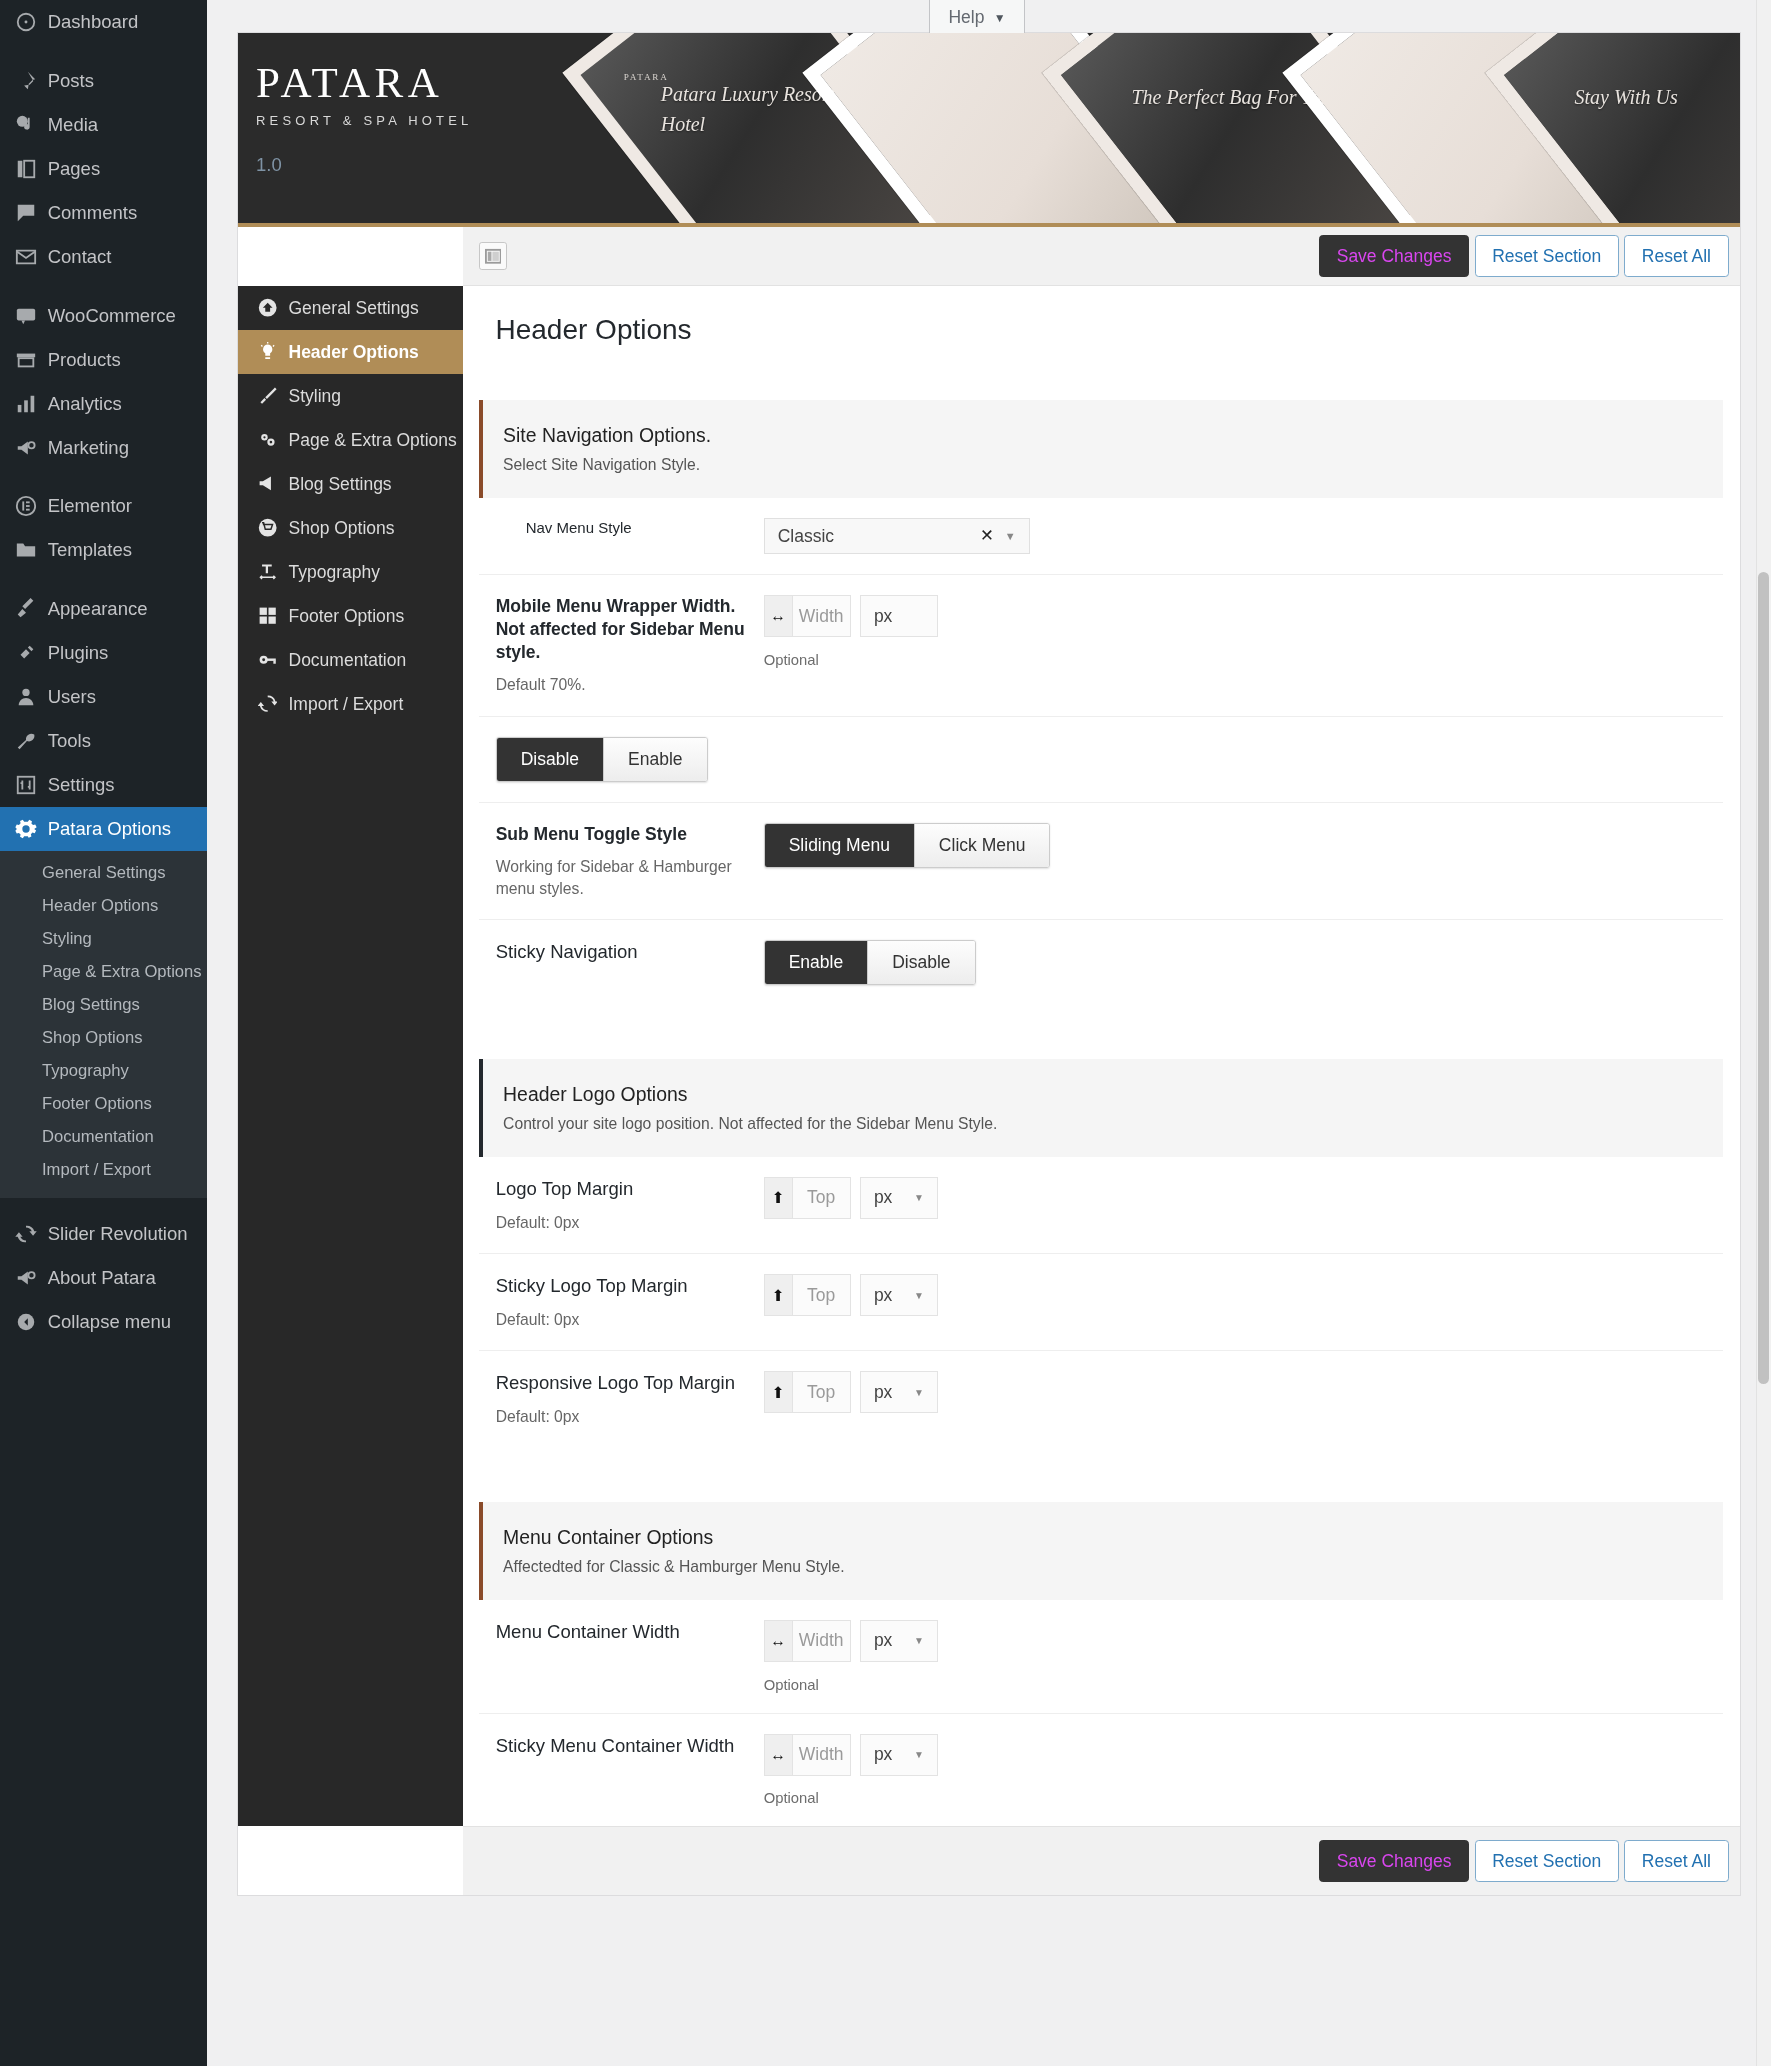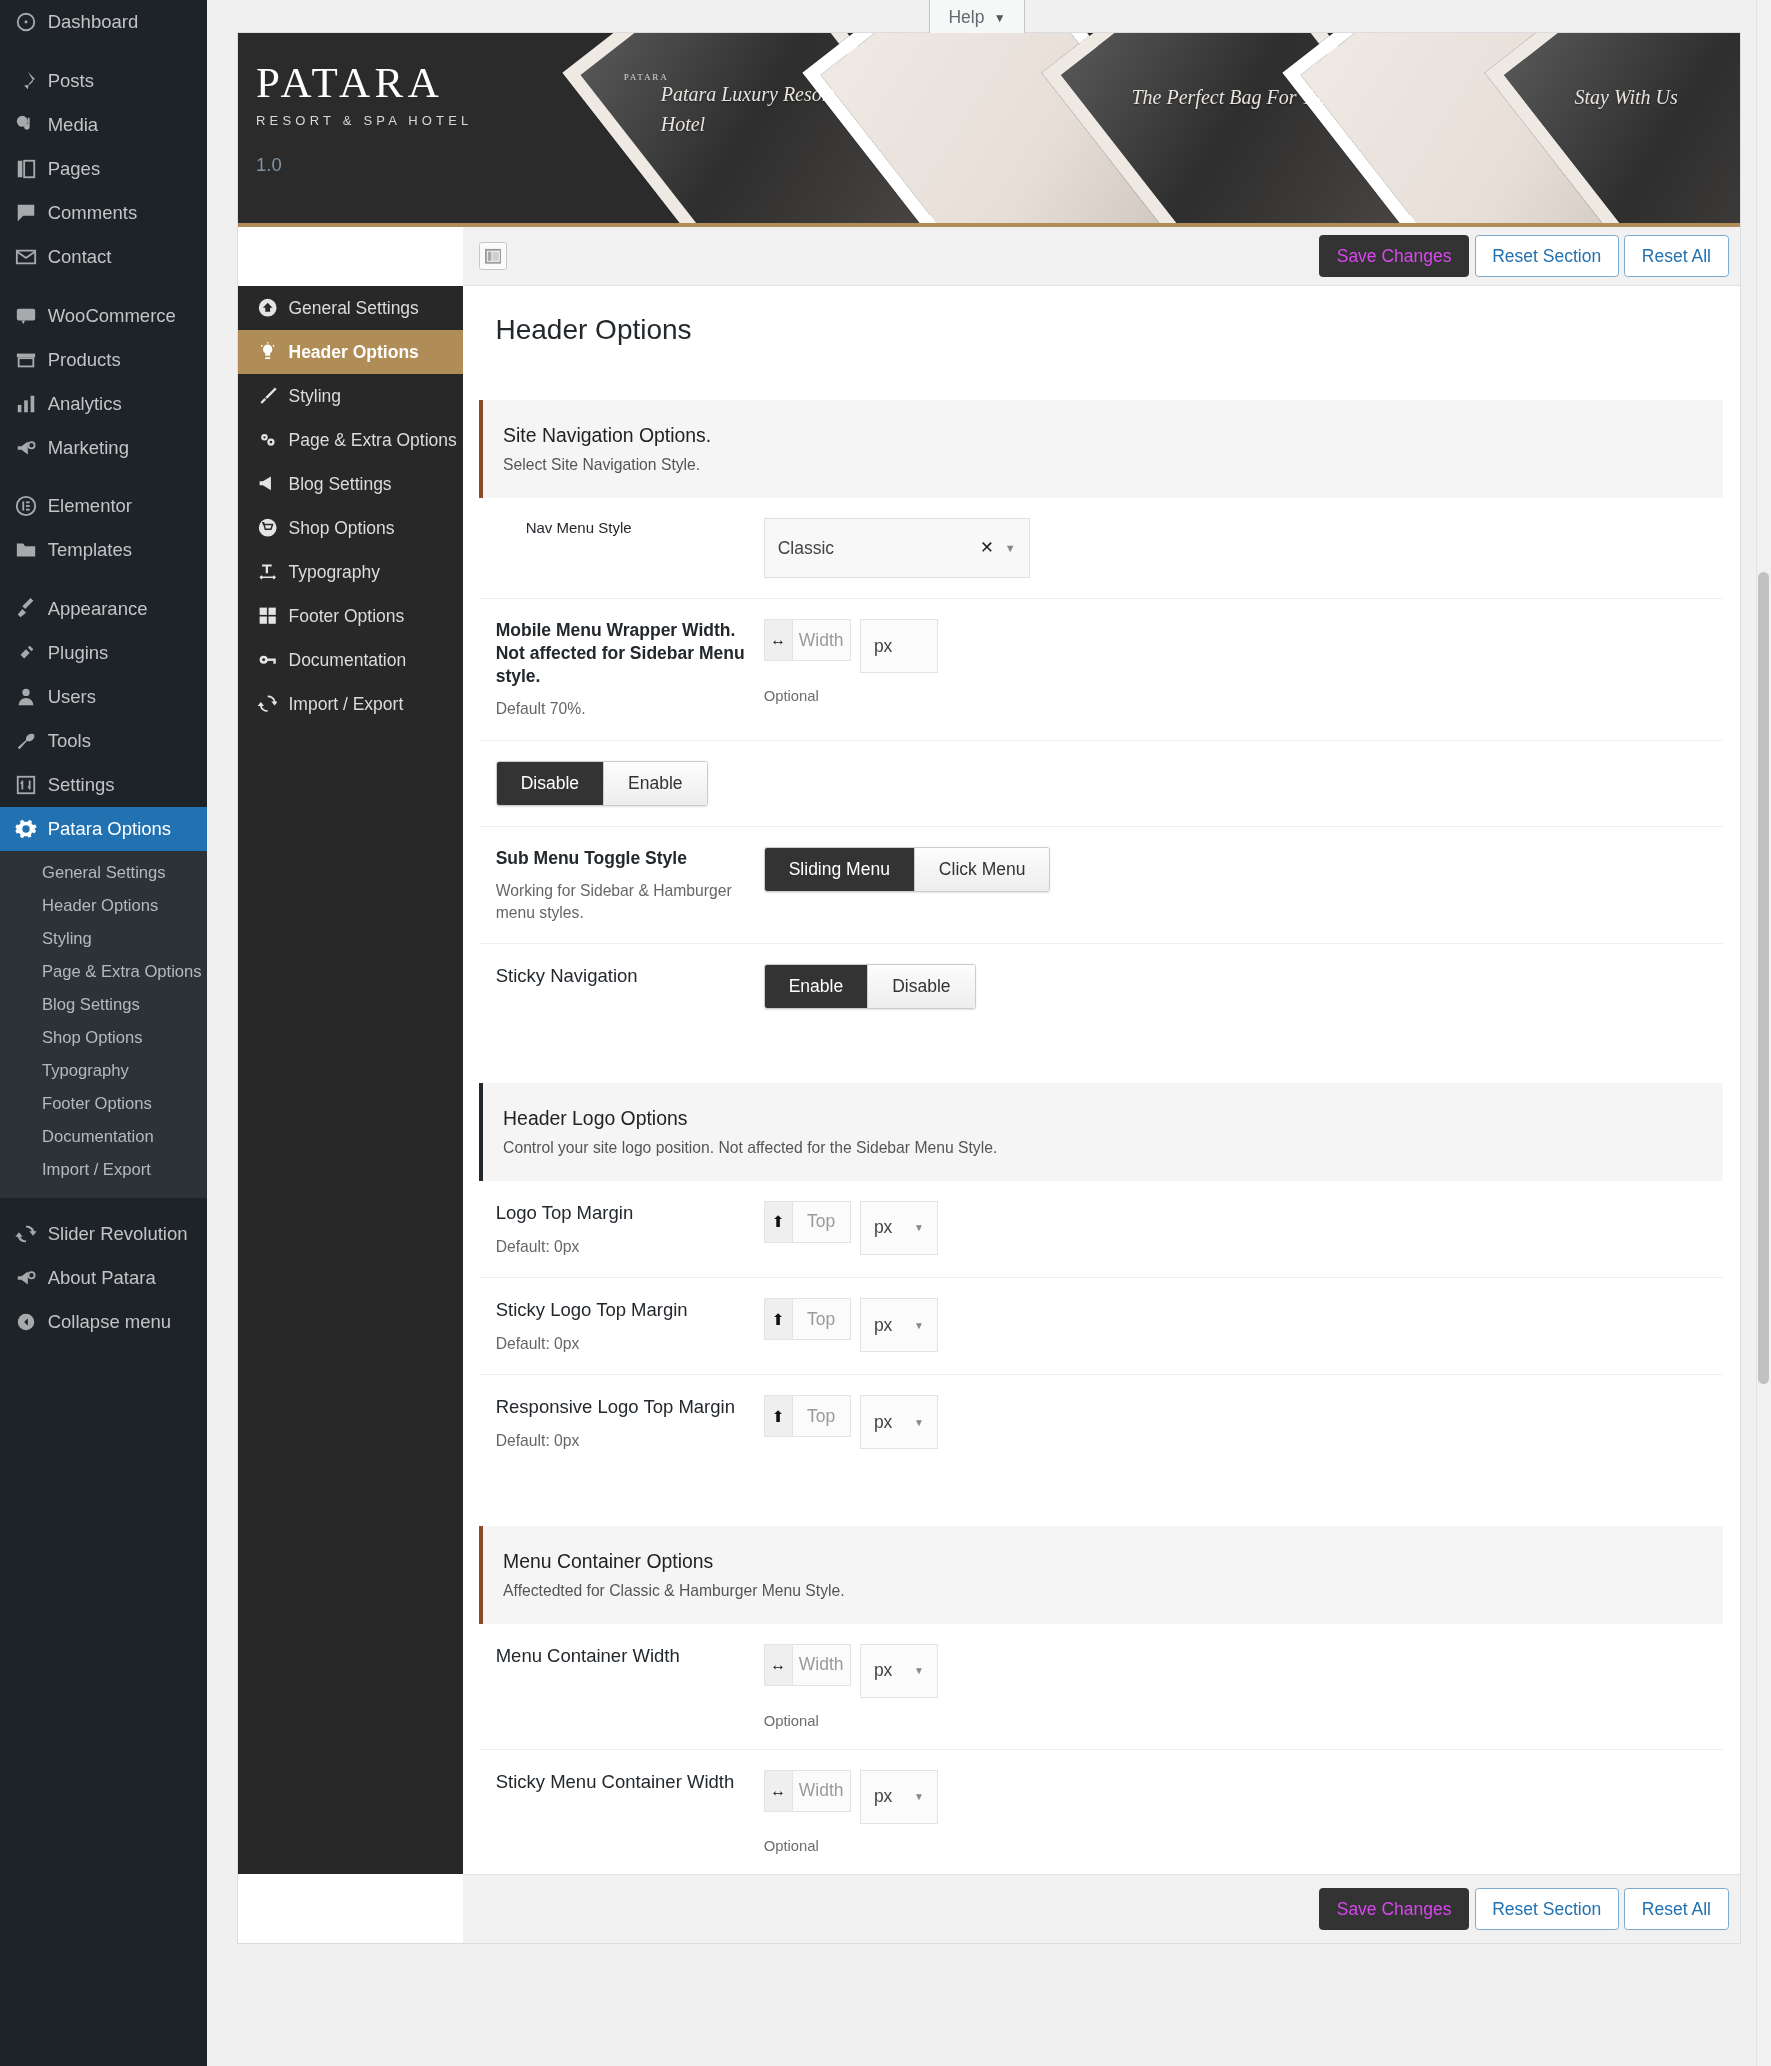--- a/index.html
+++ b/index.html
@@ -184,21 +184,21 @@
   }
   .frow.noline { border-bottom: none; }
   .fleft { width: 268px; min-width: 268px; padding-right: 18.5px; }
   .flabel { font-size: 17.5px; color: #23282d; font-weight: bold; line-height: 1.3; }
   .fdesc { font-size: 15.7px; color: #666; margin-top: 11px; line-height: 1.35; }
   .fright { flex: 1; }
   .fopt { font-size: 14.8px; color: #6d6d6d; margin-top: 14.8px; }
 
   
   .sel {
-    width: 266px; height: 60px; background: #f8f8f8;
+    width: 266px; height: 36px; background: #f8f8f8;
     border: 0.9px solid #e0e0e0; display: flex; align-items: center;
     padding: 0 13px; font-size: 17.5px; color: #444; cursor: pointer;
   }
   .sel .val { flex: 1; }
   .sel .x { font-size: 16.6px; color: #222; margin-right: 11px; }
   .sel .dn { font-size: 11px; color: #888; }
 
   
   .unit-wrap { display: flex; gap: 9.2px; }
   .unit-field {
@@ -208,21 +208,21 @@
   .unit-icon {
     width: 28px; display: flex; align-items: center; justify-content: center;
     background: #efefef; border-right: 0.9px solid #e3e3e3;
     font-size: 15.7px; color: #111;
   }
   .unit-input {
     width: 57px; display: flex; align-items: center; justify-content: center;
     font-size: 17.5px; color: #9a9a9a;
   }
   .unit-box {
-    height: 54px; border: 0.9px solid #e3e3e3; background: #fbfbfb;
+    height: 42px; border: 0.9px solid #e3e3e3; background: #fbfbfb;
     display: flex; align-items: center; padding: 0 13px;
     font-size: 17.5px; color: #444; min-width: 78px;
   }
   .unit-box .dn { font-size: 10px; color: #888; margin-left: auto; padding-left: 16.6px; }
 
   
   .tgroup {
     display: inline-flex; border-radius: 3px; overflow: hidden;
     border: 0.9px solid #ccc; box-shadow: 0 0.9px 1.8px rgba(0,0,0,.12);
   }

